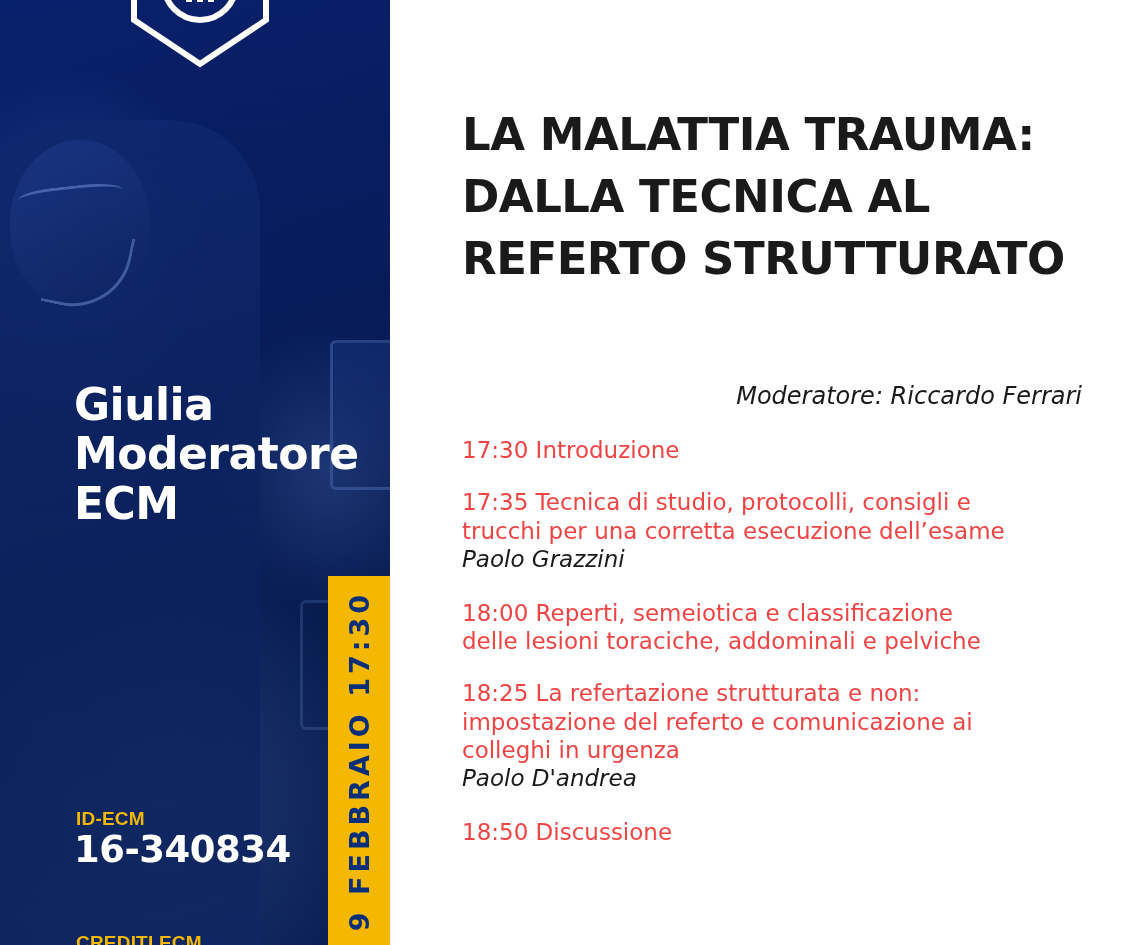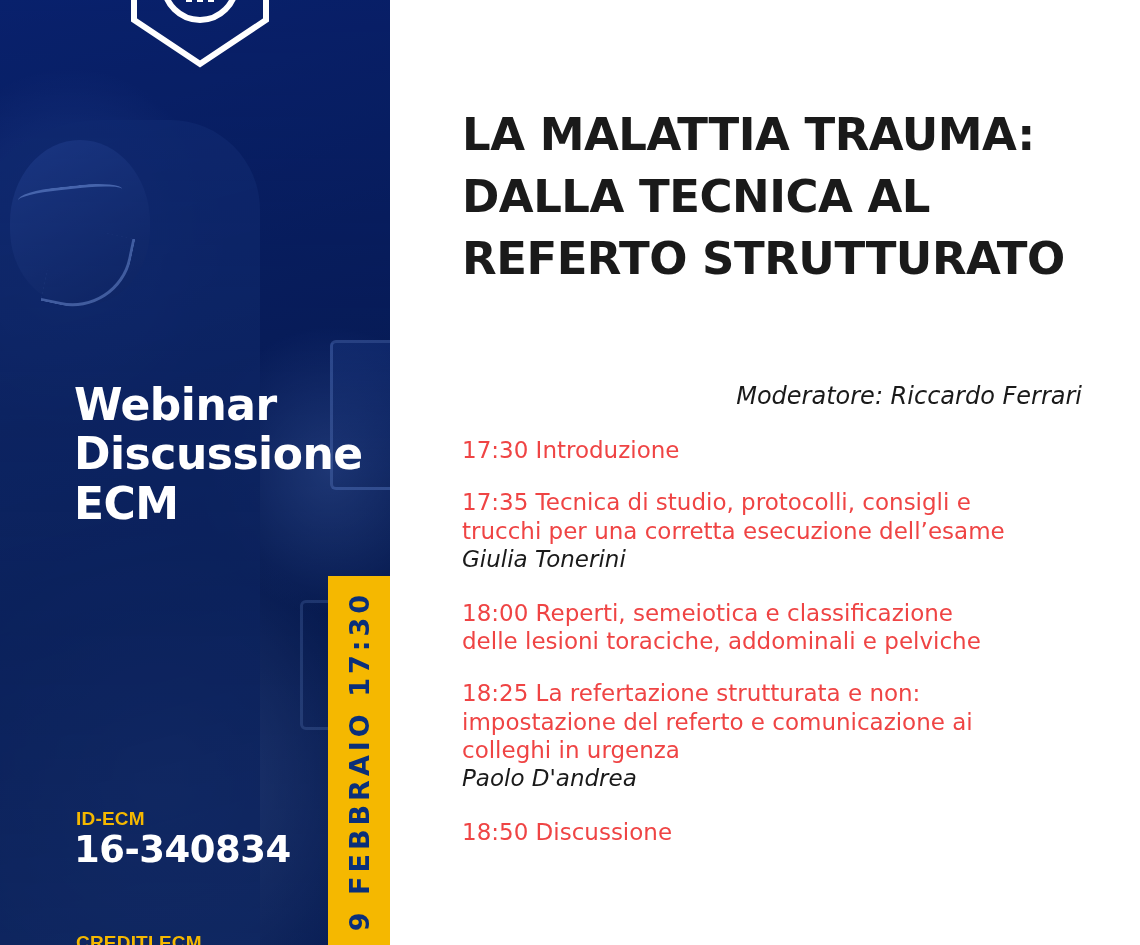--- a/index.html
+++ b/index.html
@@ -225,22 +225,22 @@
       <svg width="160" height="160" viewBox="0 0 160 160" aria-hidden="true">
         <path d="M80 6 L146 40 L146 96 L80 140 L14 96 L14 40 Z" fill="none" stroke="#ffffff" stroke-width="6"></path>
         <circle cx="80" cy="60" r="36" fill="none" stroke="#ffffff" stroke-width="6"></circle>
         <rect x="66" y="52" width="6" height="26" fill="#ffffff"></rect>
         <rect x="77" y="58" width="6" height="20" fill="#ffffff"></rect>
         <rect x="88" y="46" width="6" height="32" fill="#ffffff"></rect>
       </svg>
     </div>
 
     <div class="webinar-title">
-      <div>Webinar</div>
-      <div>Discussione</div>
+      <div>Giulia</div>
+      <div>Moderatore</div>
       <div>ECM</div>
     </div>
 
     <div class="id-ecm-label">ID-ECM</div>
     <div class="id-ecm-value">16-340834</div>
     <div class="crediti-label">CREDITI ECM</div>
 
     <div class="date-strip">
       <div class="date-strip-text">9 FEBBRAIO 17:30</div>
     </div>
@@ -257,21 +257,21 @@
     <div class="program">
       <div class="moderator">Moderatore: Riccardo Ferrari</div>
 
       <div class="slot">
         <div class="slot-line">17:30 Introduzione</div>
       </div>
 
       <div class="slot">
         <div class="slot-line">17:35 Tecnica di studio, protocolli, consigli e</div>
         <div class="slot-line">trucchi per una corretta esecuzione dell’esame</div>
-        <div class="slot-speaker">Giulia Tonerini</div>
+        <div class="slot-speaker">Paolo Grazzini</div>
       </div>
 
       <div class="slot">
         <div class="slot-line">18:00 Reperti, semeiotica e classificazione</div>
         <div class="slot-line">delle lesioni toraciche, addominali e pelviche</div>
       </div>
 
       <div class="slot">
         <div class="slot-line">18:25 La refertazione strutturata e non:</div>
         <div class="slot-line">impostazione del referto e comunicazione ai</div>

